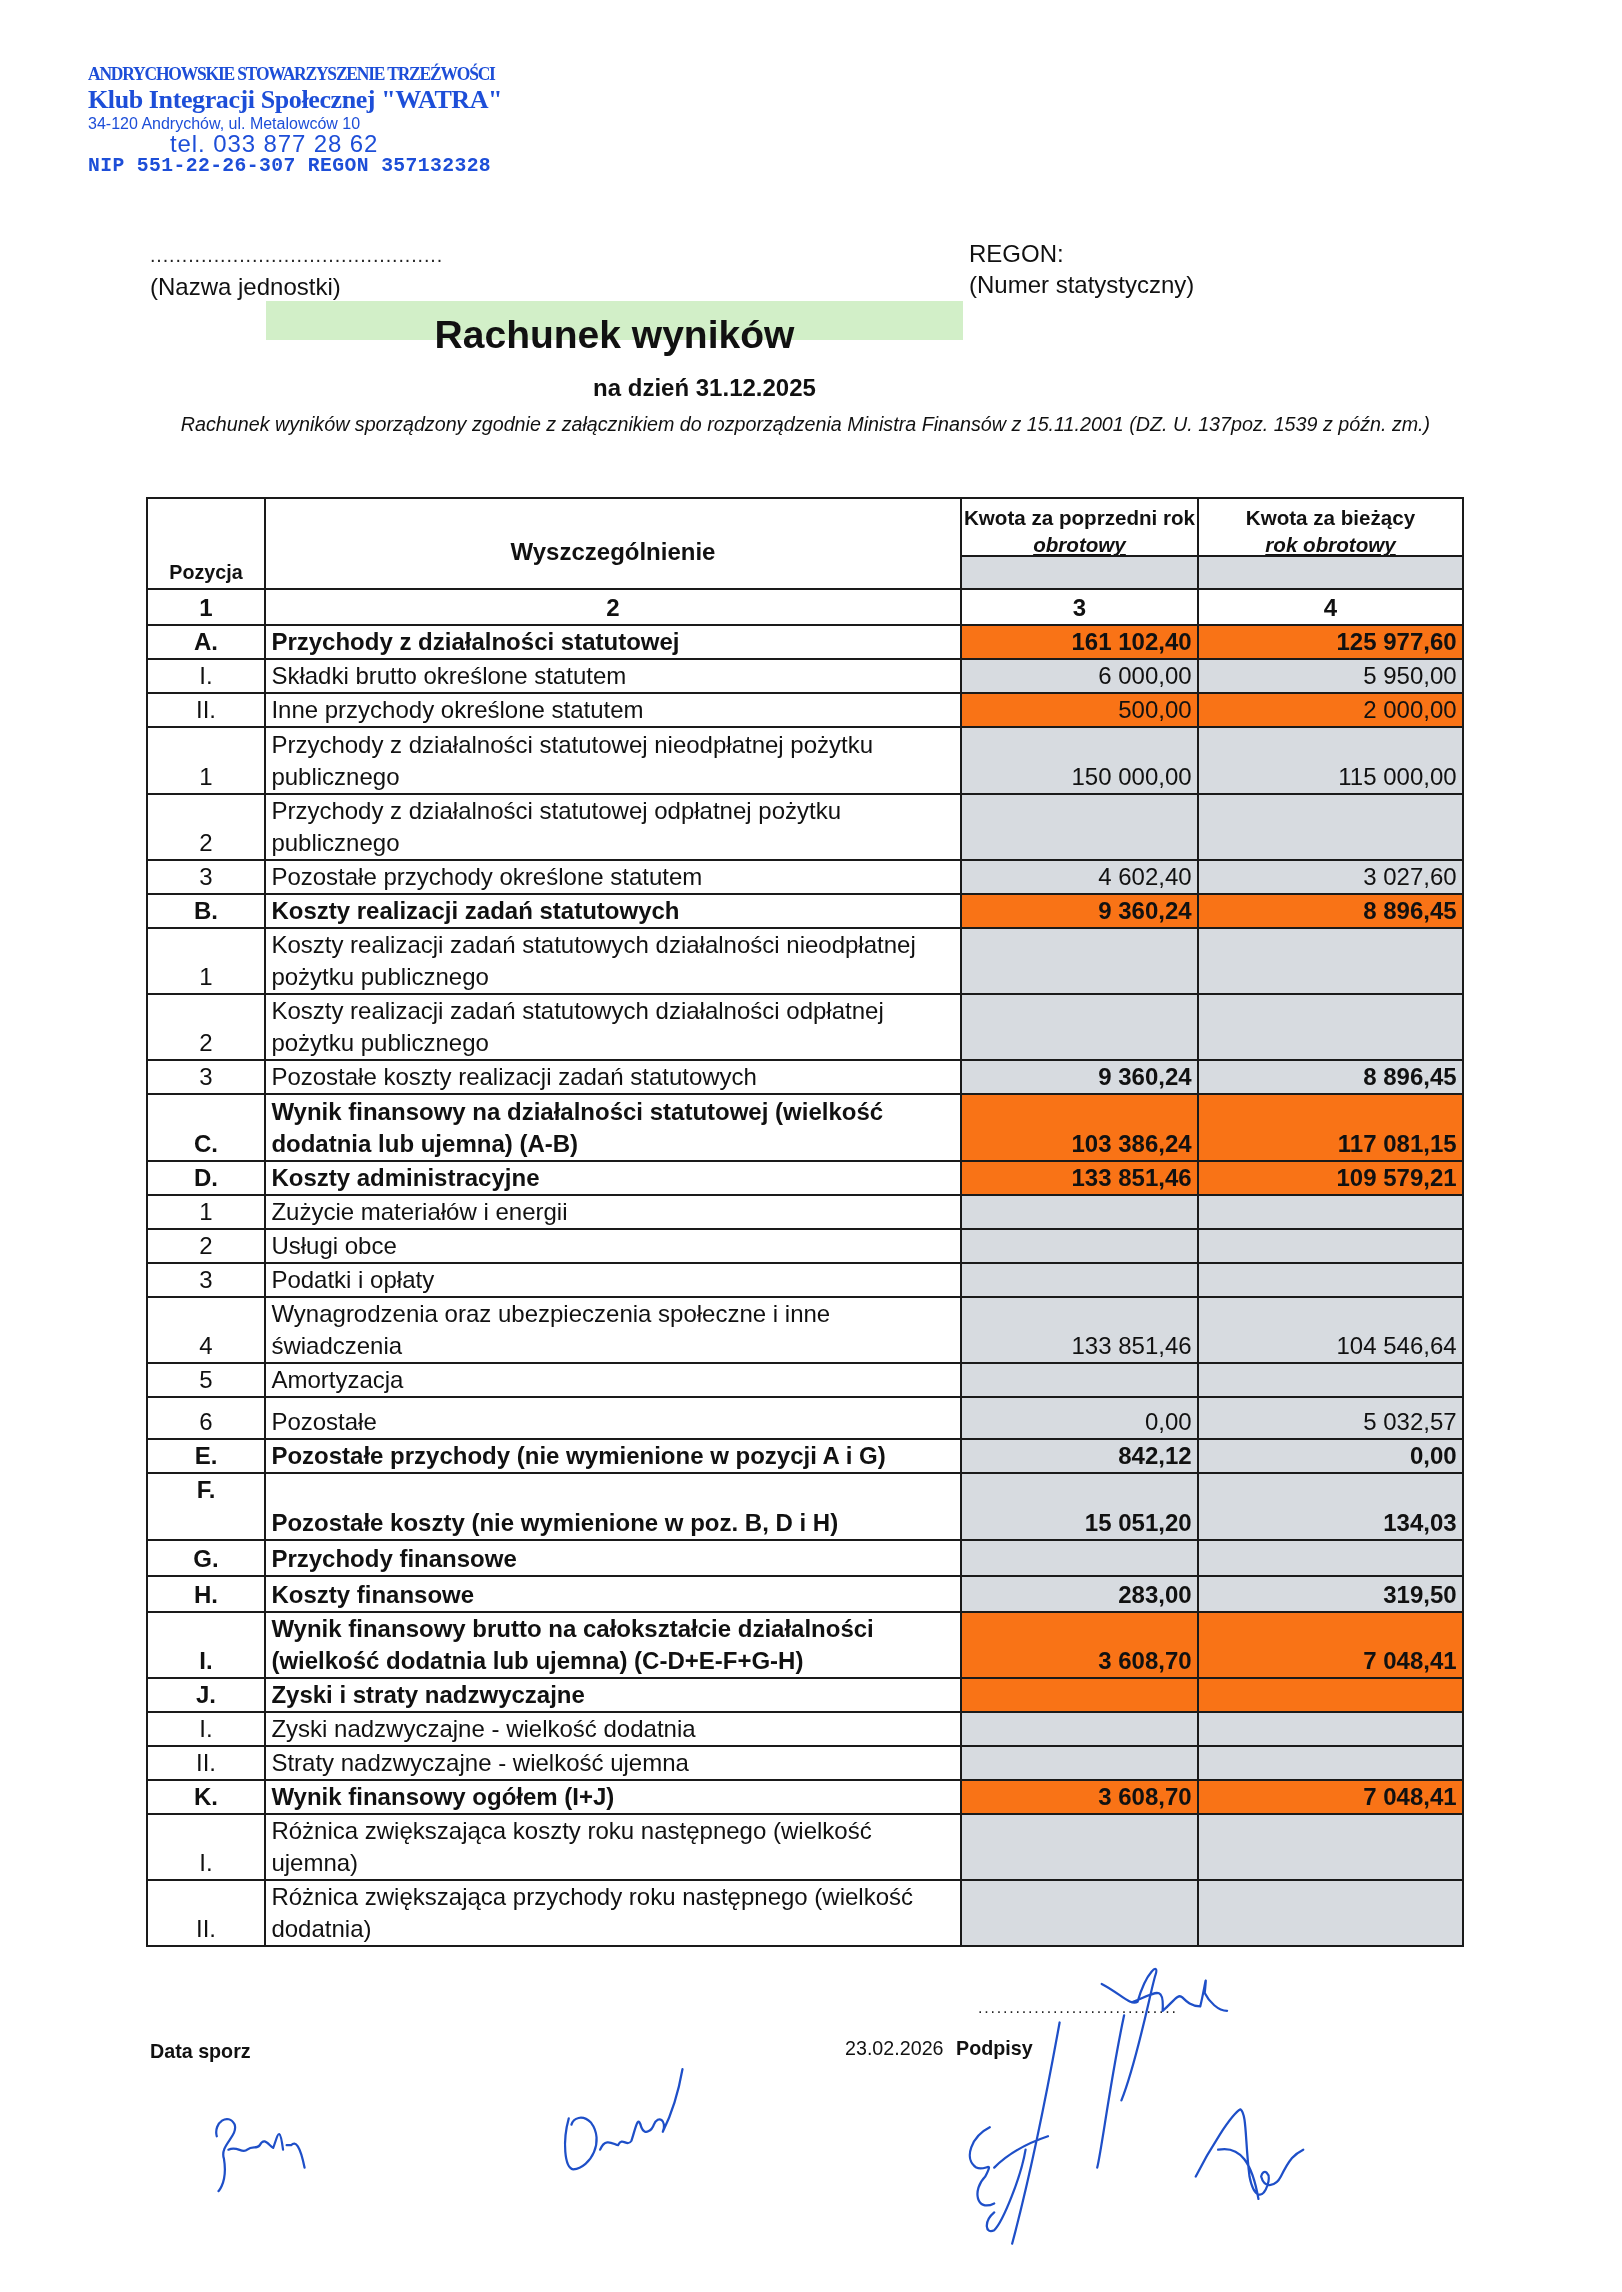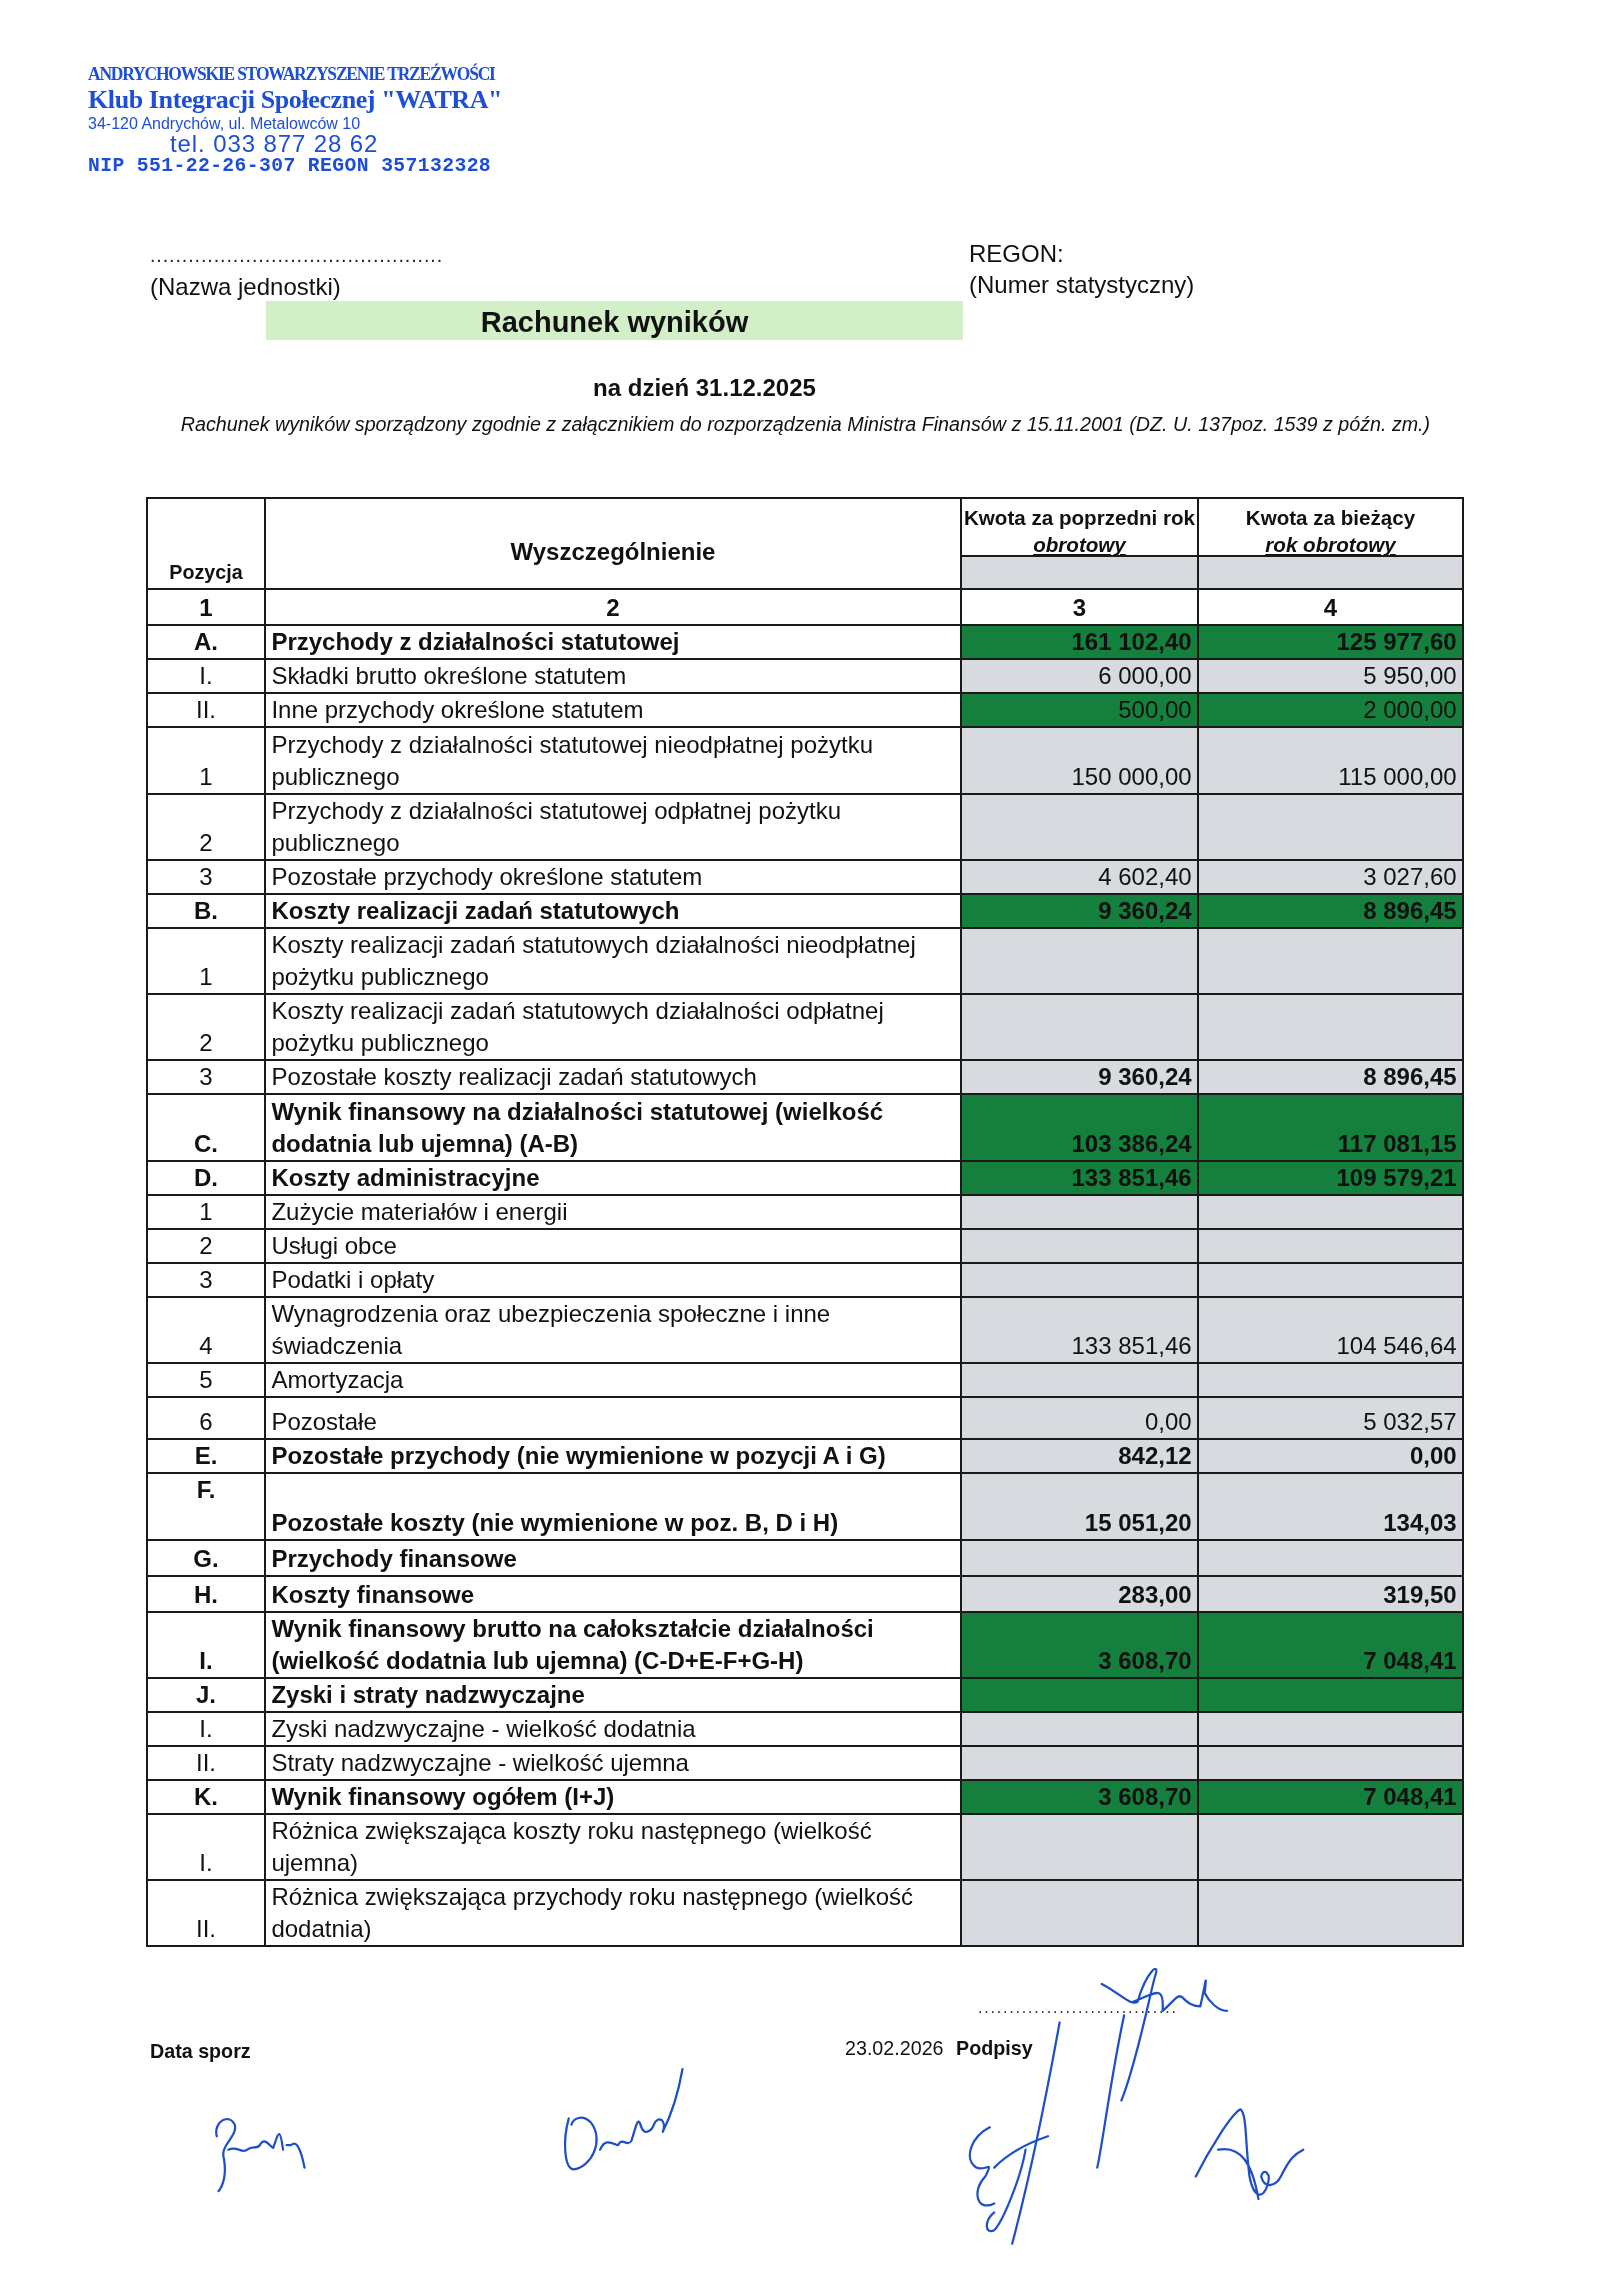--- a/index.html
+++ b/index.html
@@ -14,41 +14,41 @@
   .stamp .l1 { font-family: "Liberation Serif", serif; font-size: 19px; letter-spacing: -1.3px; text-align: left; transform: scaleX(0.92); transform-origin: left; font-weight: bold; white-space: nowrap; }
   .stamp .l2 { font-family: "Liberation Serif", serif; font-size: 26px; font-weight: bold; text-align: left; white-space: nowrap; letter-spacing: -0.4px; }
   .stamp .l3 { font-size: 16px; text-align: left; white-space: nowrap; }
   .stamp .l4 { font-size: 24px; text-align: left; padding-left: 82px; white-space: nowrap; line-height: 21.5px; letter-spacing: 0.9px; }
   .stamp .l5 { font-family: "Liberation Mono", monospace; font-size: 19.7px; font-weight: bold; text-align: left; white-space: nowrap; letter-spacing: 0.4px; }
 
   .dots { font-size: 19.7px; letter-spacing: 0.9px; color: #222; }
   .label26 { font-size: 24px; color: #111; white-space: nowrap; }
 
   .title-banner { left: 266px; top: 301px; width: 697px; height: 39px; background: #d2efc8; }
-  .title-text { position: absolute; left: 0; right: 0; top: 5px; text-align: center; font-size: 29px; font-weight: bold; }
+  .title-text { position: absolute; left: 0; right: 0; top: 12px; text-align: center; font-size: 39px; font-weight: bold; }
 
   .date-line { left: 0; width: 1623px; top: 374px; text-align: center; font-size: 24px; font-weight: bold; }
   .date-line span { position: relative; left: -107px; }
   .legal { left: 143px; width: 1325px; top: 410px; text-align: center; font-size: 19.7px; font-style: italic; line-height: 29.6px; }
 
   
   table.rw {
     position: absolute; left: 146px; top: 497px;
     border-collapse: collapse; table-layout: fixed;
     width: 1317px;
   }
   table.rw td {
     border: 2.7px solid #1a1a1a; padding: 0 5.4px; overflow: hidden;
     font-size: 24px; line-height: 32px; vertical-align: bottom;
   }
   td.pos { text-align: center; vertical-align: top; }
   td.desc { text-align: left; padding-left: 3.6px; }
   td.num { text-align: right; padding-right: 10.7px; }
   .b { font-weight: bold; }
-  .green { background: #15803d; }
+  .green { background: #f97316; }
   .gray { background: #d7dbe0; }
   .hdr td { vertical-align: middle; }
   .hdr-small { font-size: 20.6px; font-weight: bold; line-height: 27px; text-align: center; }
   .hdr-big { font-size: 26px; font-weight: bold; }
   .hdrcell { position: relative; padding: 0 !important; }
   .hdrcell .txt { position: absolute; left: 0; right: 0; top: 5.4px; height: 51px; text-align: center; }
   .hdrcell .band { position: absolute; left: 0; right: 0; top: 56px; bottom: 0; background: #d7dbe0; border-top: 2.7px solid #1a1a1a; }
   .underline { text-decoration: underline; font-style: italic; }
   .colnum td { text-align: center; font-weight: bold; font-size: 25px; vertical-align: middle; }
 

